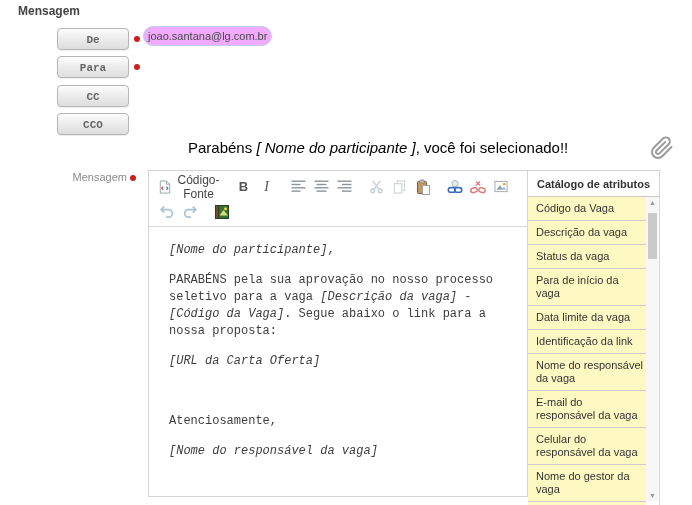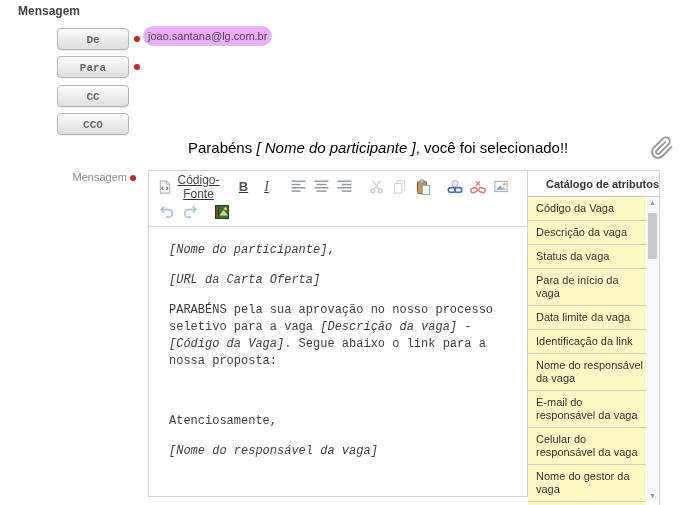--- a/index.html
+++ b/index.html
@@ -25,37 +25,37 @@
   .attach-btn{position:absolute;left:650px;top:136px;width:26px;height:26px;cursor:pointer;}
 
   .msg-label{position:absolute;left:50px;top:171px;width:86px;text-align:right;
     font-size:11px;color:#8a8a8a;}
   .msg-label .req-inline{display:inline-block;width:6px;height:6px;border-radius:50%;
     background:#cc1f1f;margin-left:3px;vertical-align:middle;}
 
   .editor{position:absolute;left:148px;top:170px;width:380px;height:327px;
     box-sizing:border-box;border:1px solid #d4d4d4;background:#fff;}
   .toolbar{padding:3px 6px 2px 6px;border-bottom:1px solid #d8d8d8;}
-  .tb-row{display:flex;align-items:center;height:25px;text-decoration:underline;}
+  .tb-row{display:flex;align-items:center;height:25px;}
   .tb-group{display:flex;align-items:center;margin-right:9px;}
   .tb-btn{display:flex;align-items:center;justify-content:center;min-width:23px;height:22px;
     border:0;background:transparent;padding:0 2px;font-size:13px;color:#555;cursor:pointer;
     font-family:"Liberation Sans",sans-serif;}
   .tb-btn .lbl{font-size:12px;color:#474747;margin-left:4px;}
   .tb-btn.b-bold{font-weight:bold;}
   .tb-btn.b-italic{font-style:italic;font-family:"Liberation Serif",serif;font-size:14px;}
   .tb-btn svg{display:block;}
 
   .editor-body{padding:15px 20px;font-size:12px;color:#3d3d3d;line-height:17px;cursor:text;}
   .editor-body p{margin:0 0 13px 0;min-height:17px;font-family:Liberation Mono, monospace;}
   .editor-body em{font-style:italic;}
 
   .catalog{position:absolute;left:528px;top:170px;width:132px;height:336px;box-sizing:border-box;
     border-top:1px solid #d4d4d4;border-right:1px solid #d4d4d4;background:#fff;}
-  .catalog-header{height:26px;line-height:26px;box-sizing:border-box;text-align:right;
+  .catalog-header{height:26px;line-height:26px;box-sizing:border-box;text-align:center;
     font-size:11px;font-weight:bold;color:#333;border-bottom:1px solid #c9c9c9;}
   .catalog-list{position:absolute;left:0;top:26px;right:13px;bottom:0;overflow:hidden;}
   .catalog-item{padding:5px 3px 5px 8px;font-size:11px;color:#333;line-height:13px;
     border-bottom:1px solid #ccc;cursor:pointer;background:#fef9c3;}
 
   .vscroll{position:absolute;right:1px;top:26px;width:11px;height:304px;background:#f6f6f6;}
   .vs-arrow{position:absolute;left:0;width:11px;height:11px;font-size:7px;line-height:11px;
     text-align:center;color:#9a9a9a;cursor:pointer;}
   .vs-up{top:0;} .vs-down{bottom:0;}
   .vs-thumb{position:absolute;left:1px;top:16px;width:9px;height:46px;background:#c9c9c9;
@@ -235,22 +235,22 @@
                   <polygon points="5.5,11.5 9.5,6 14,11.5" fill="#cfe27a"></polygon>
                   <circle cx="11.5" cy="4.8" r="1.5" fill="#f2d54a"></circle>
                 </svg>
               </span>
             </button>
           </span>
         </div>
     </div>
     <div class="editor-body" id="editor-body">
         <p><em>[Nome do participante]</em><span>,</span></p>
+        <p><span>PARABÉNS pela sua aprovação no nosso processo seletivo para a vaga </span><em>[Descrição da vaga]</em><span> - </span><em>[Código da Vaga]</em><span>. Segue abaixo o link para a nossa proposta:</span></p>
         <p><em>[URL da Carta Oferta]</em></p>
-        <p><span>PARABÉNS pela sua aprovação no nosso processo seletivo para a vaga </span><em>[Descrição da vaga]</em><span> - </span><em>[Código da Vaga]</em><span>. Segue abaixo o link para a nossa proposta:</span></p>
         <p>&nbsp;</p>
         <p><span>Atenciosamente,</span></p>
         <p><em>[Nome do responsável da vaga]</em></p>
       </div>
   </div>
 
   <div class="catalog">
     <div class="catalog-header">Catálogo de atributos</div>
     <div class="catalog-list" id="catalog-list">
         <div class="catalog-item">Código da Vaga</div>

